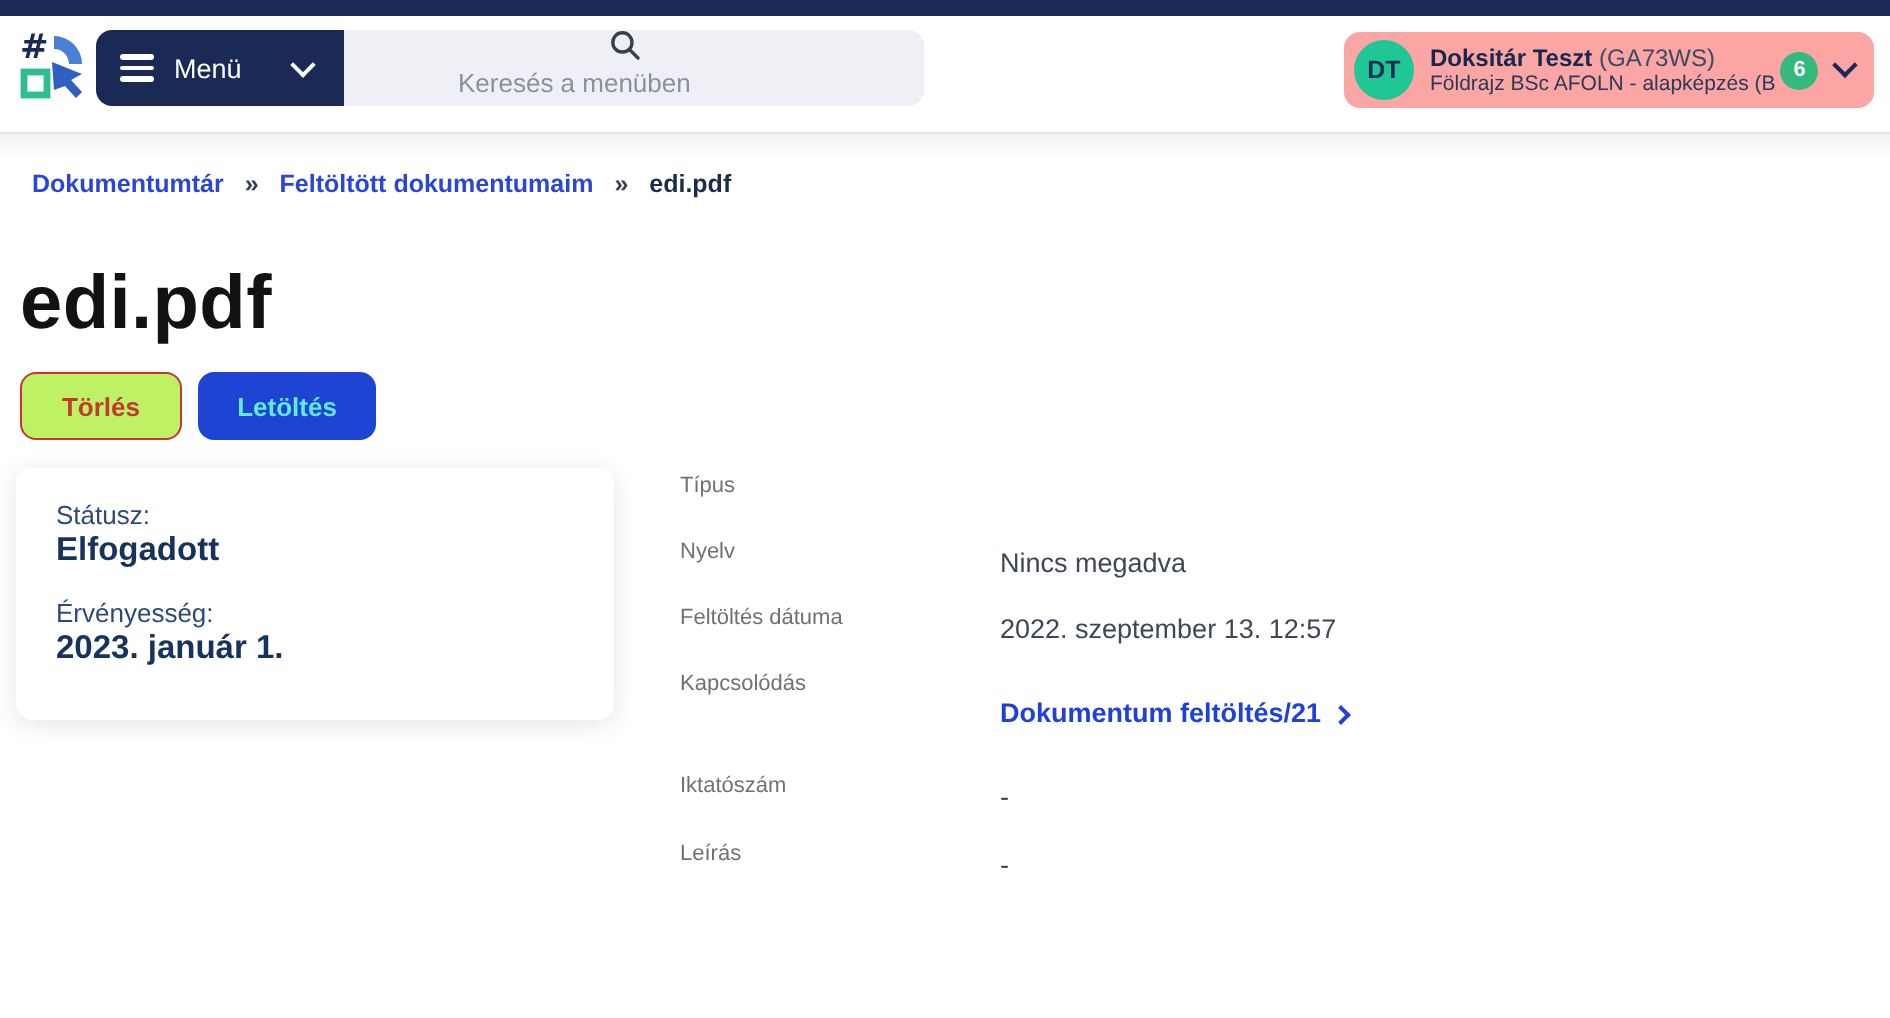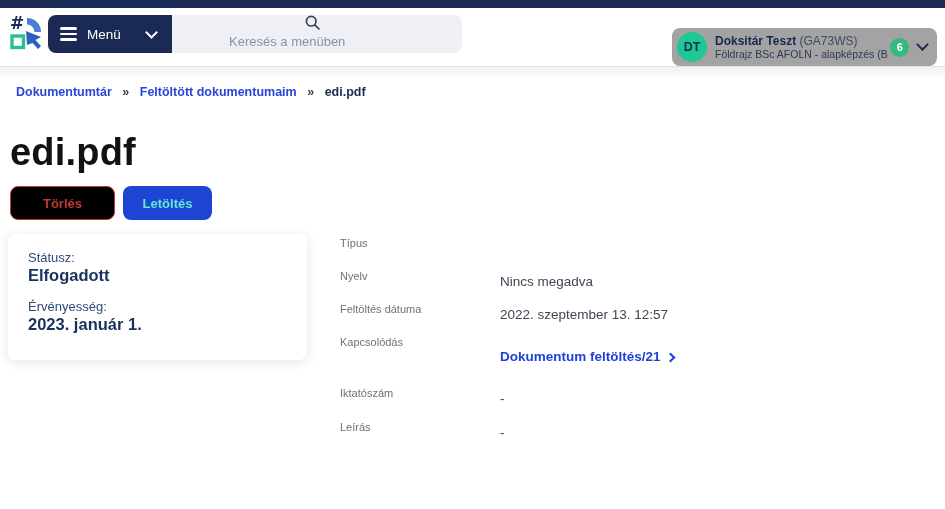--- a/index.html
+++ b/index.html
@@ -22,22 +22,22 @@
     transform:rotate(45deg); margin-top:-4px; }
   .menu-btn .chev { margin-left:auto; margin-right:4px; }
 
   .search-box { position:absolute; left:172px; top:7px; width:290px; height:38px; background:#eef0f6;
     border-radius:0 8px 8px 0; display:flex; align-items:center; padding:0 12px;flex-direction:column; }
   .search-box svg { flex:0 0 auto; margin-right:9px; }
   .search-box input { flex:1; border:none; background:transparent; outline:none; font-size:13px;
     color:#333; font-family:"Liberation Sans", sans-serif; }
   .search-box input::placeholder { color:#8b90a0; }
 
-  .user-panel { position:absolute; left:672px; top:8px; width:265px; height:38px; background:#a3a3a3;
-    border-radius:8px; display:flex; align-items:center; padding:0 10px 0 5px; cursor:pointer;margin-top:12px; }
+  .user-panel { position:absolute; left:672px; top:8px; width:265px; height:38px; background:#fca5a5;
+    border-radius:8px; display:flex; align-items:center; padding:0 10px 0 5px; cursor:pointer; }
   .avatar { width:30px; height:30px; border-radius:50%; background:#1fc795; color:#143055;
     font-size:12.5px; font-weight:bold; display:flex; align-items:center; justify-content:center; flex:0 0 auto; }
   .user-text { margin-left:8px; width:180px; overflow:hidden; }
   .user-line1 { font-size:12px; white-space:nowrap; color:#16284e; }
   .user-name { font-weight:bold; }
   .user-code { font-weight:normal; color:#3c4a63; }
   .user-line2 { font-size:10.5px; color:#2c3a57; white-space:nowrap; overflow:hidden; }
   .count-badge { width:19px; height:19px; border-radius:50%; background:#35b97e; color:#fff;
     font-size:11px; font-weight:bold; display:flex; align-items:center; justify-content:center;
     flex:0 0 auto; margin-left:2px; }
@@ -49,21 +49,21 @@
   
   .breadcrumb { position:absolute; left:16px; top:85px; font-size:12.5px; font-weight:bold; color:#1b2b4e; }
   .breadcrumb a { color:#2946d8; text-decoration:none; cursor:pointer; }
   .breadcrumb .sep { color:#37415c; margin:0 7px; font-weight:bold; }
 
   
   .page-title { position:absolute; left:10px; top:131px; font-size:38px; font-weight:800; color:#121212; letter-spacing:0.2px; }
   .actions { position:absolute; left:10px; top:186px; display:flex; gap:8px; }
   .btn { height:34px; border-radius:8px; font-size:13px; font-weight:bold; cursor:pointer;
     font-family:"Liberation Sans", sans-serif; }
-  .btn-outline-danger { width:105px; background:#000000; border:1.5px solid #c03a31; color:#c03a31; }
+  .btn-outline-danger { width:81px; background:#bef264; border:1.5px solid #c03a31; color:#c03a31; }
   .btn-primary { width:89px; background:#1e44d4; border:none; color:#5eead4; }
 
   
   .status-card { position:absolute; left:8px; top:234px; width:299px; height:126px; background:#fff;
     border-radius:8px; box-shadow:0 2px 12px rgba(40,40,60,0.12); padding:16px 20px; }
   .card-label { font-size:13px; color:#2d4b79; }
   .card-value { font-size:16.5px; font-weight:bold; color:#16325d; margin-top:1px; }
   .card-group + .card-group { margin-top:14px; }
 
   

